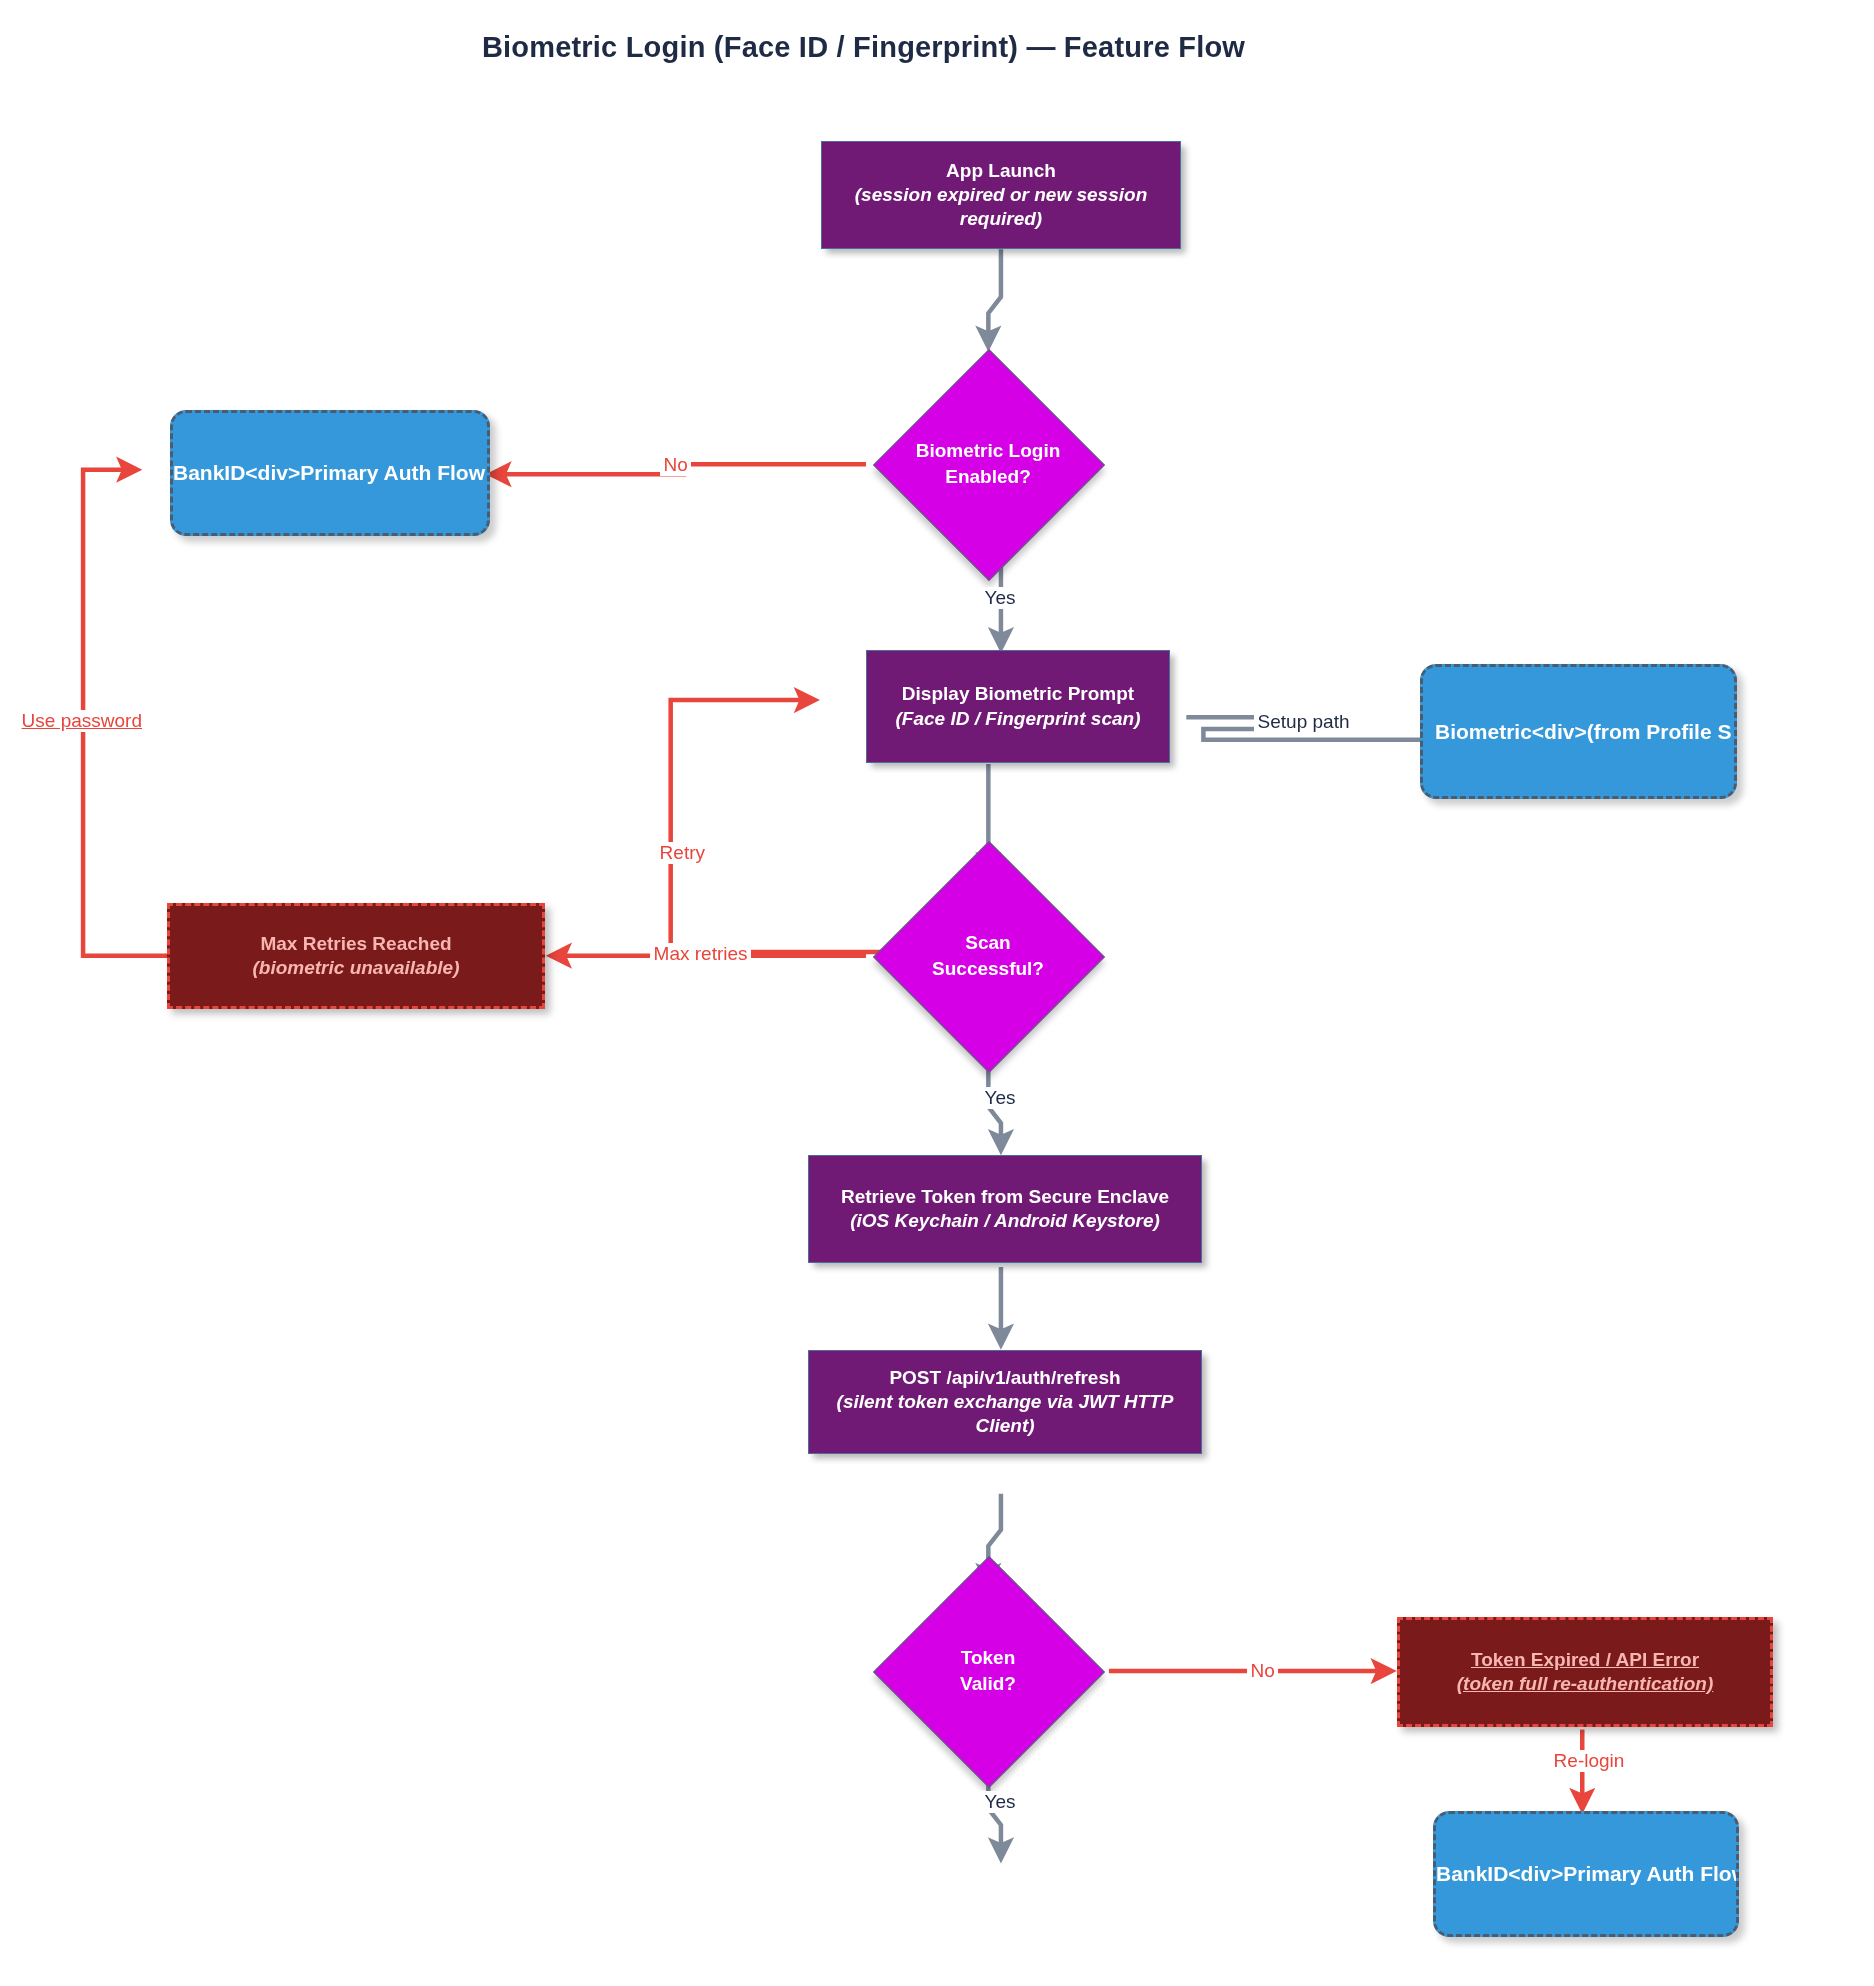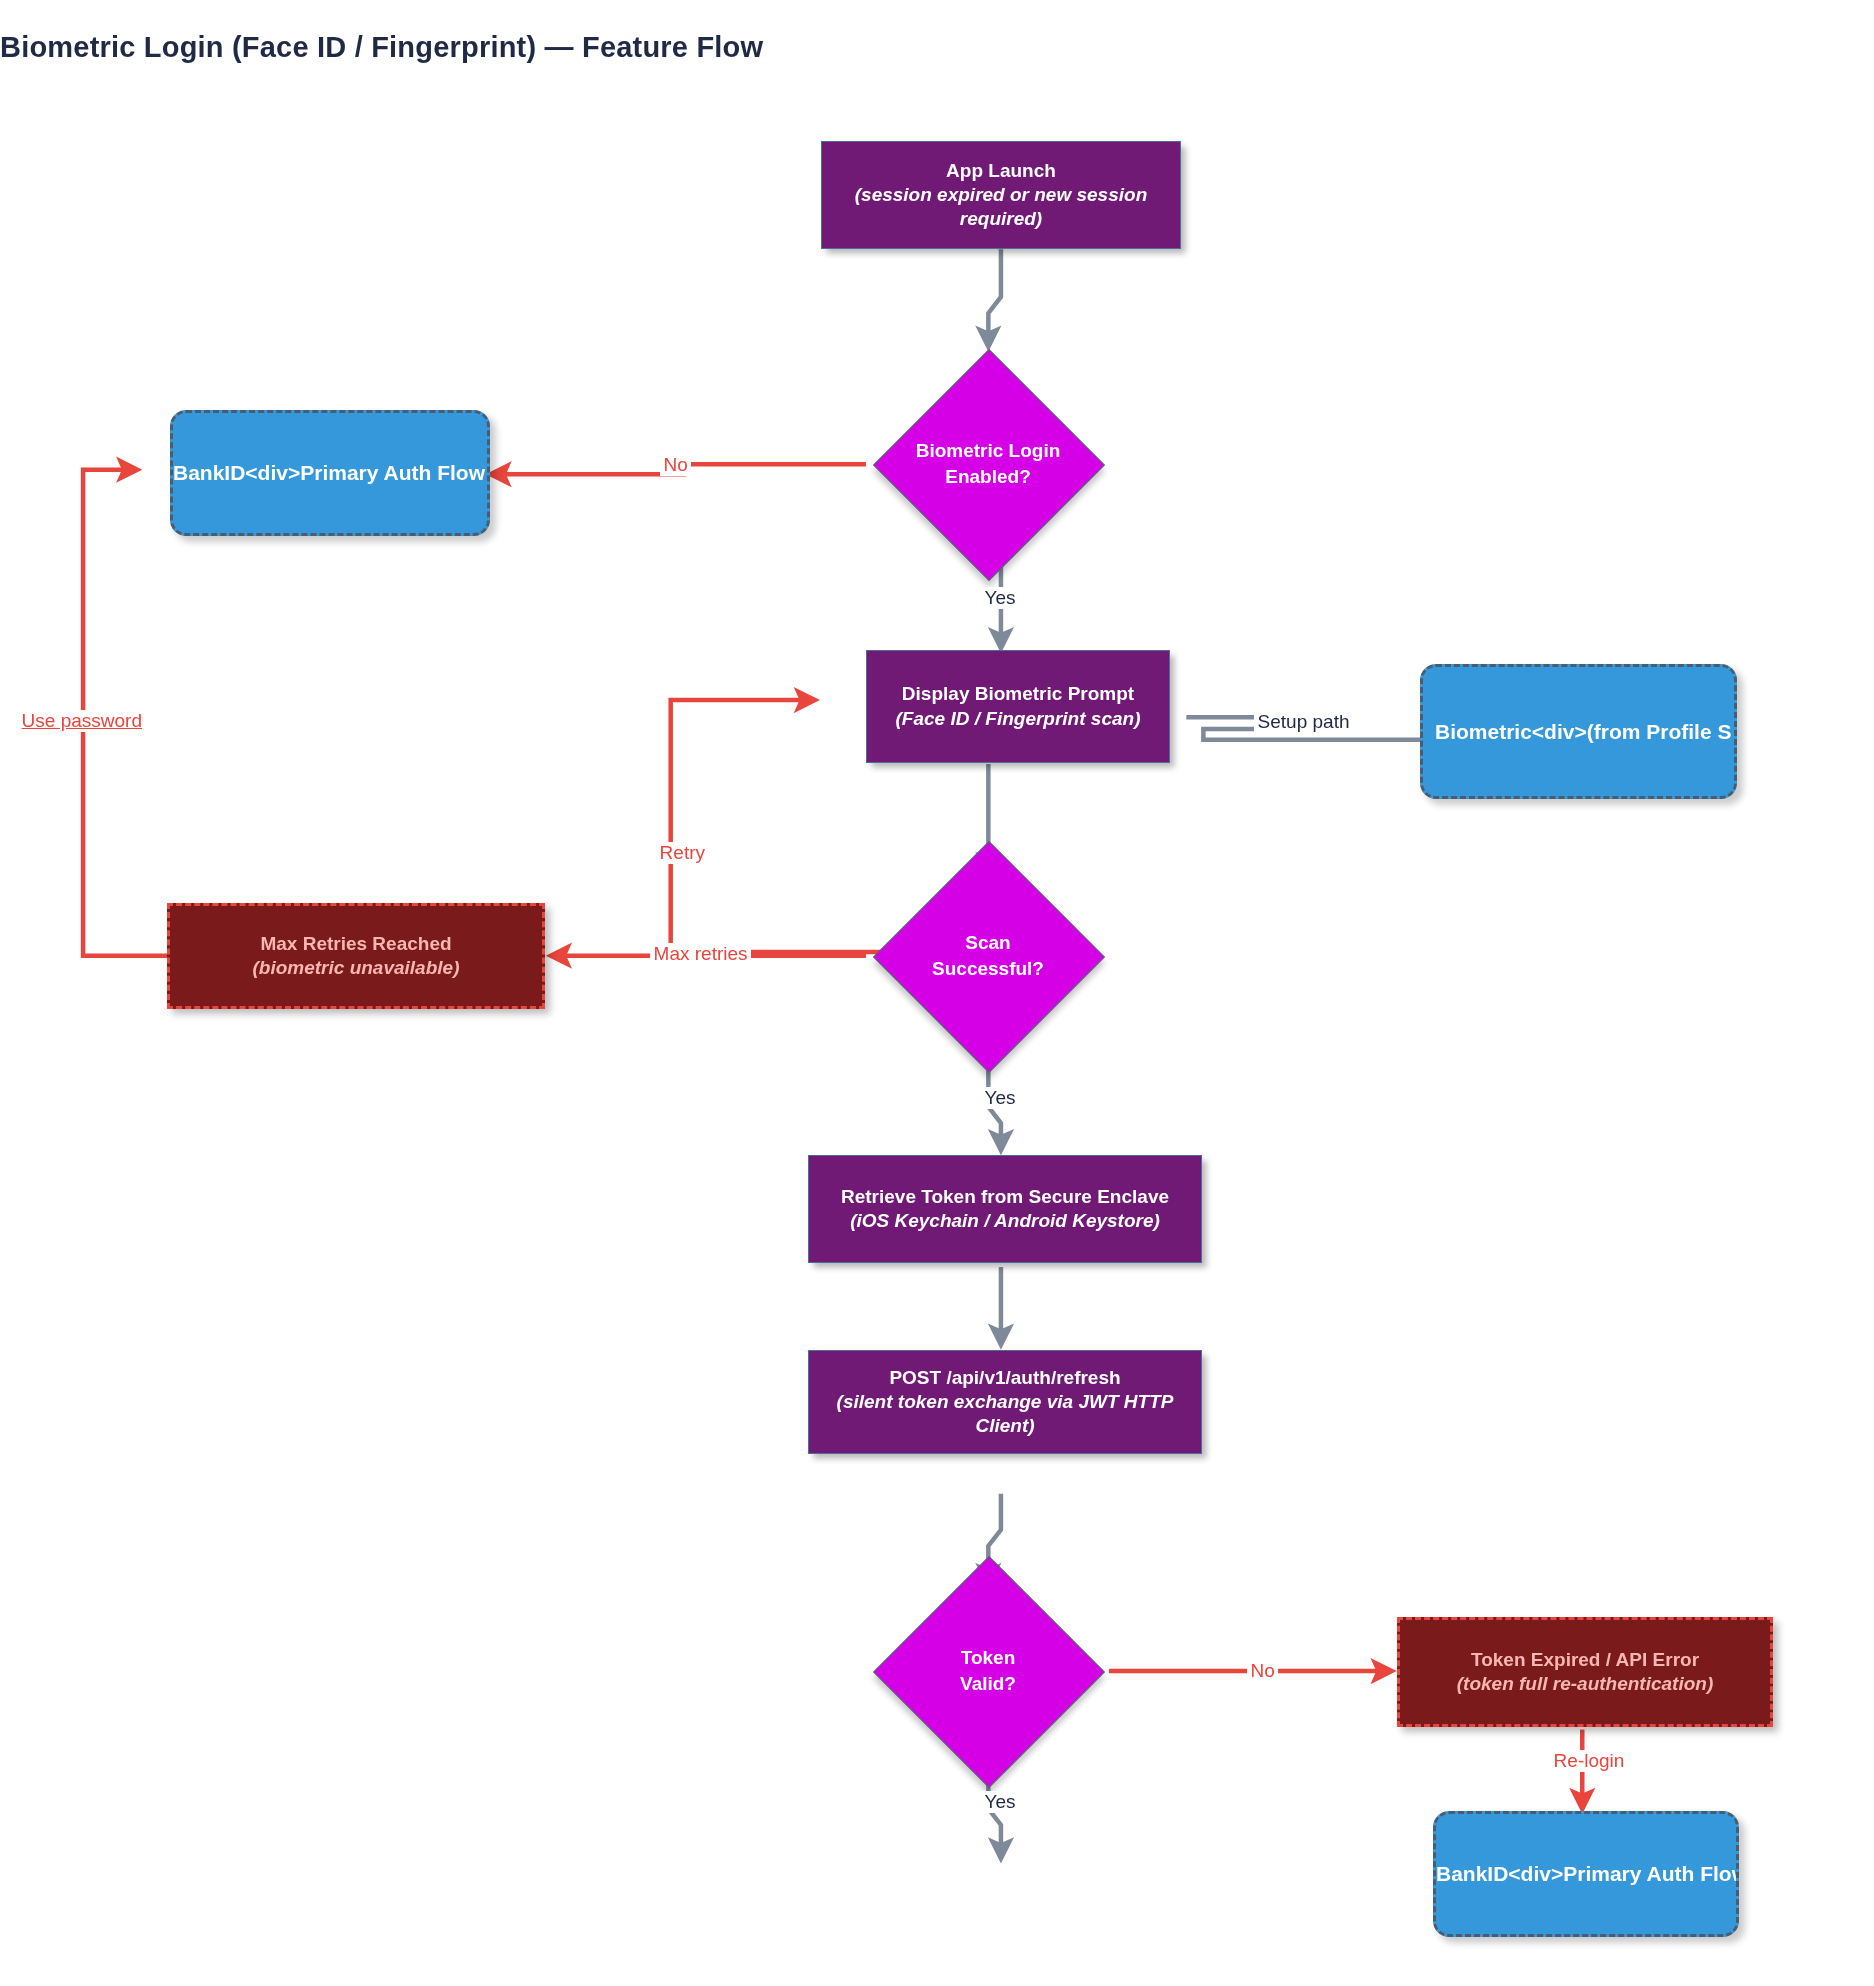--- a/index.html
+++ b/index.html
@@ -28,21 +28,21 @@
     width: 1875px;
     height: 1986px;
     pointer-events: none;
   }
 
   .title {
     position: absolute;
     left: 0;
     top: 31px;
     width: 1727px;
-    text-align: left;
+    text-align: center;
     font-size: 29px;
     font-weight: bold;
     color: #1f2a44;
     letter-spacing: 0.2px;
   }
 
   
   .node {
     position: absolute;
     box-sizing: border-box;
@@ -278,21 +278,21 @@
   </div>
 
   <div class="node decision" style="left:988px; top:1671px; width:0; height:0;">
     <span class="dshape"></span>
     <span class="dtext">
       <span>Token</span><br>
       <span>Valid?</span>
     </span>
   </div>
 
-  <div class="node errorbox" style="left:1397px; top:1617px; width:376px; height:110px;">
+  <div class="node errorbox" style="left:1397px; top:1617px; width:376px; height:110px;text-decoration:underline;">
     <span class="lines">
       <span class="ttl">Token Expired / API Error</span>
       <span class="sub">(token full re-authentication)</span>
     </span>
   </div>
 
   <div class="node subflow" style="left:1433px; top:1811px; width:306px; height:126px; justify-content:flex-start; padding-left:0;">
     <span class="clip">BankID&lt;div&gt;Primary Auth Flow</span>
   </div>
 

